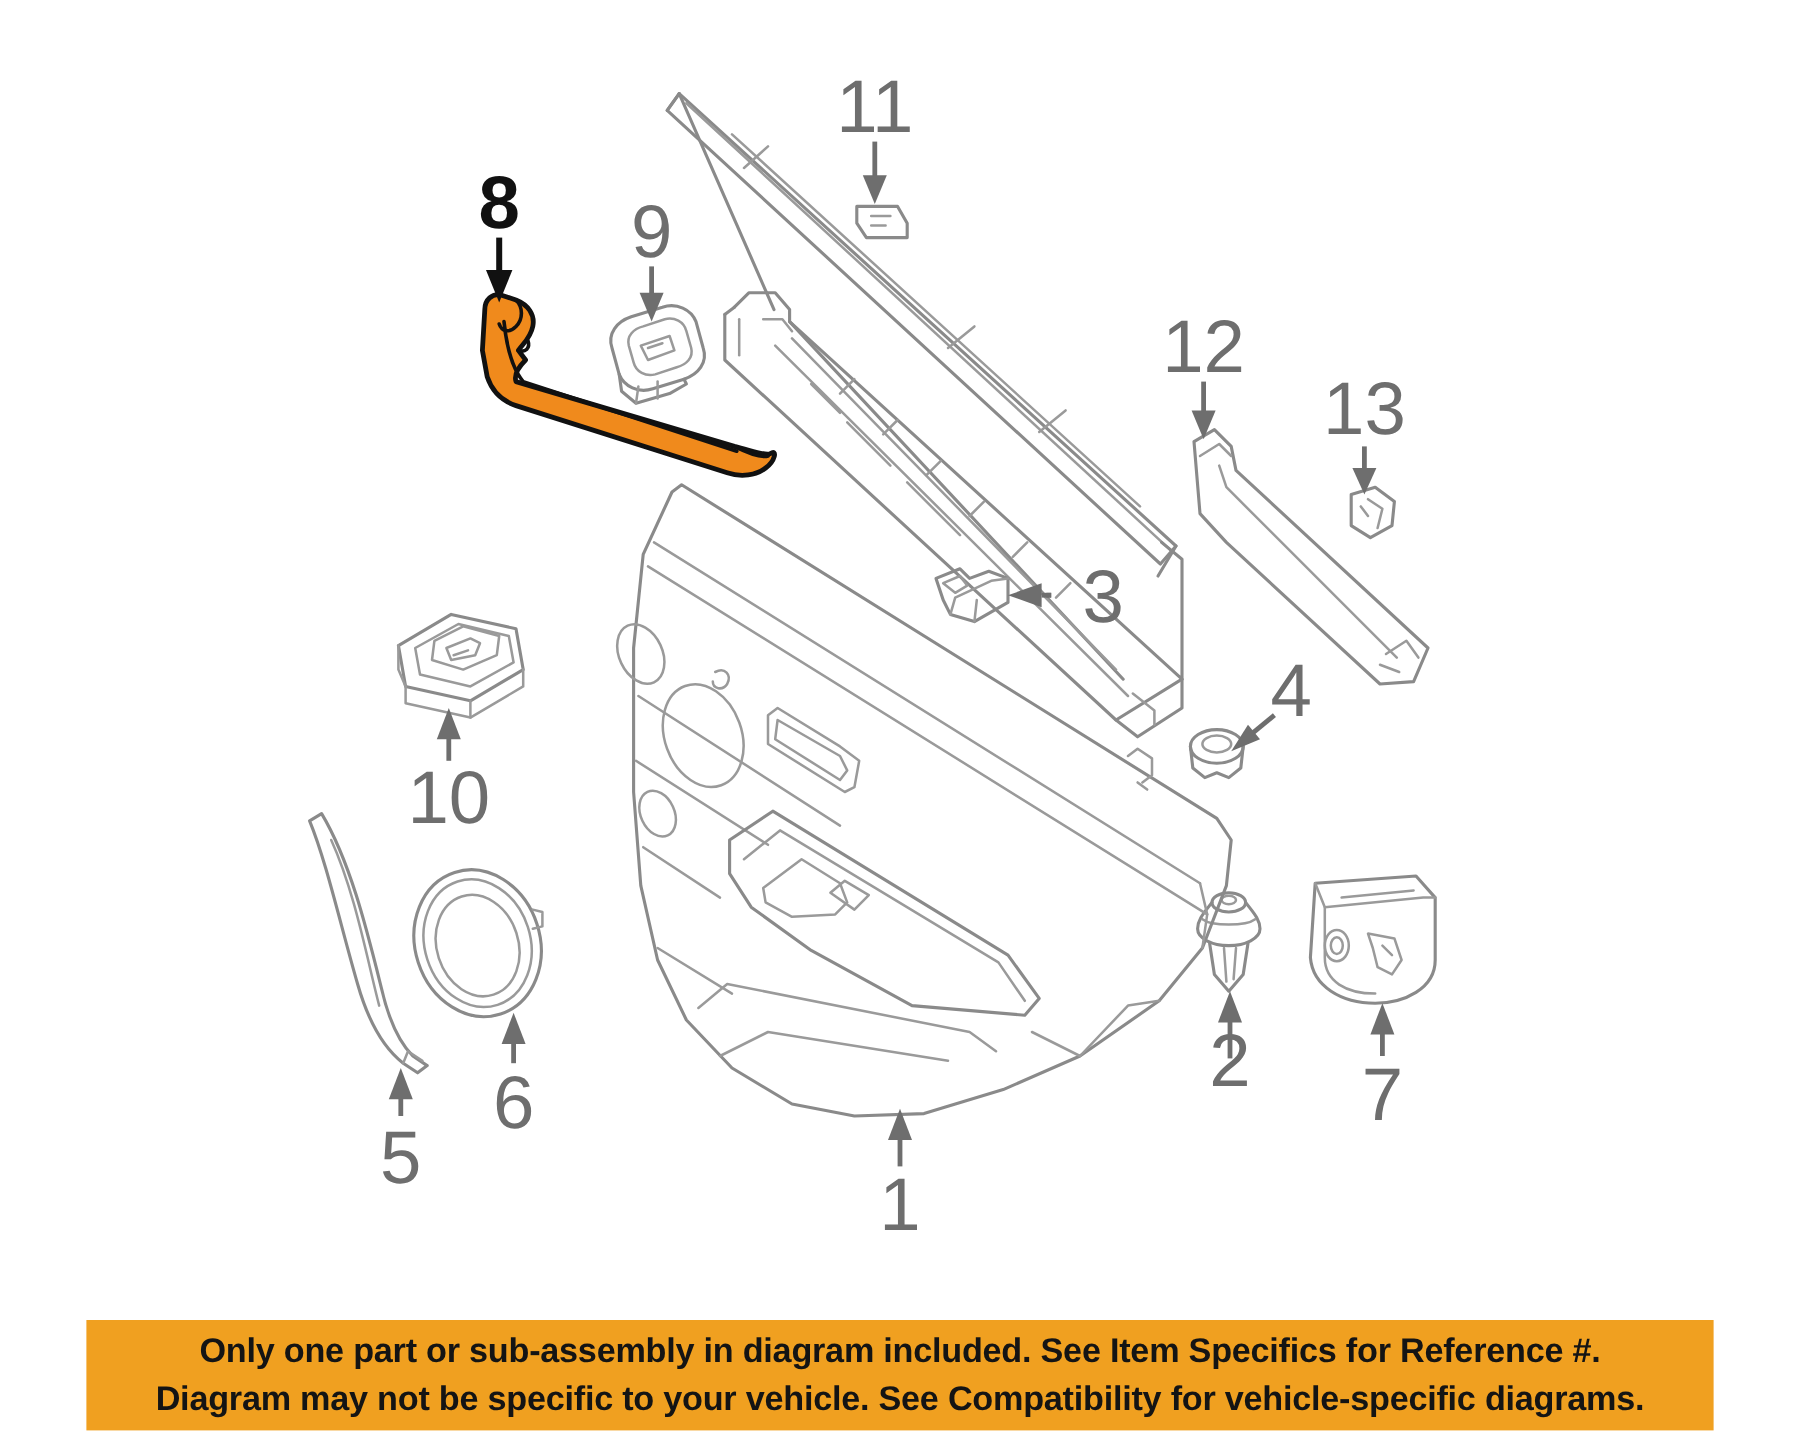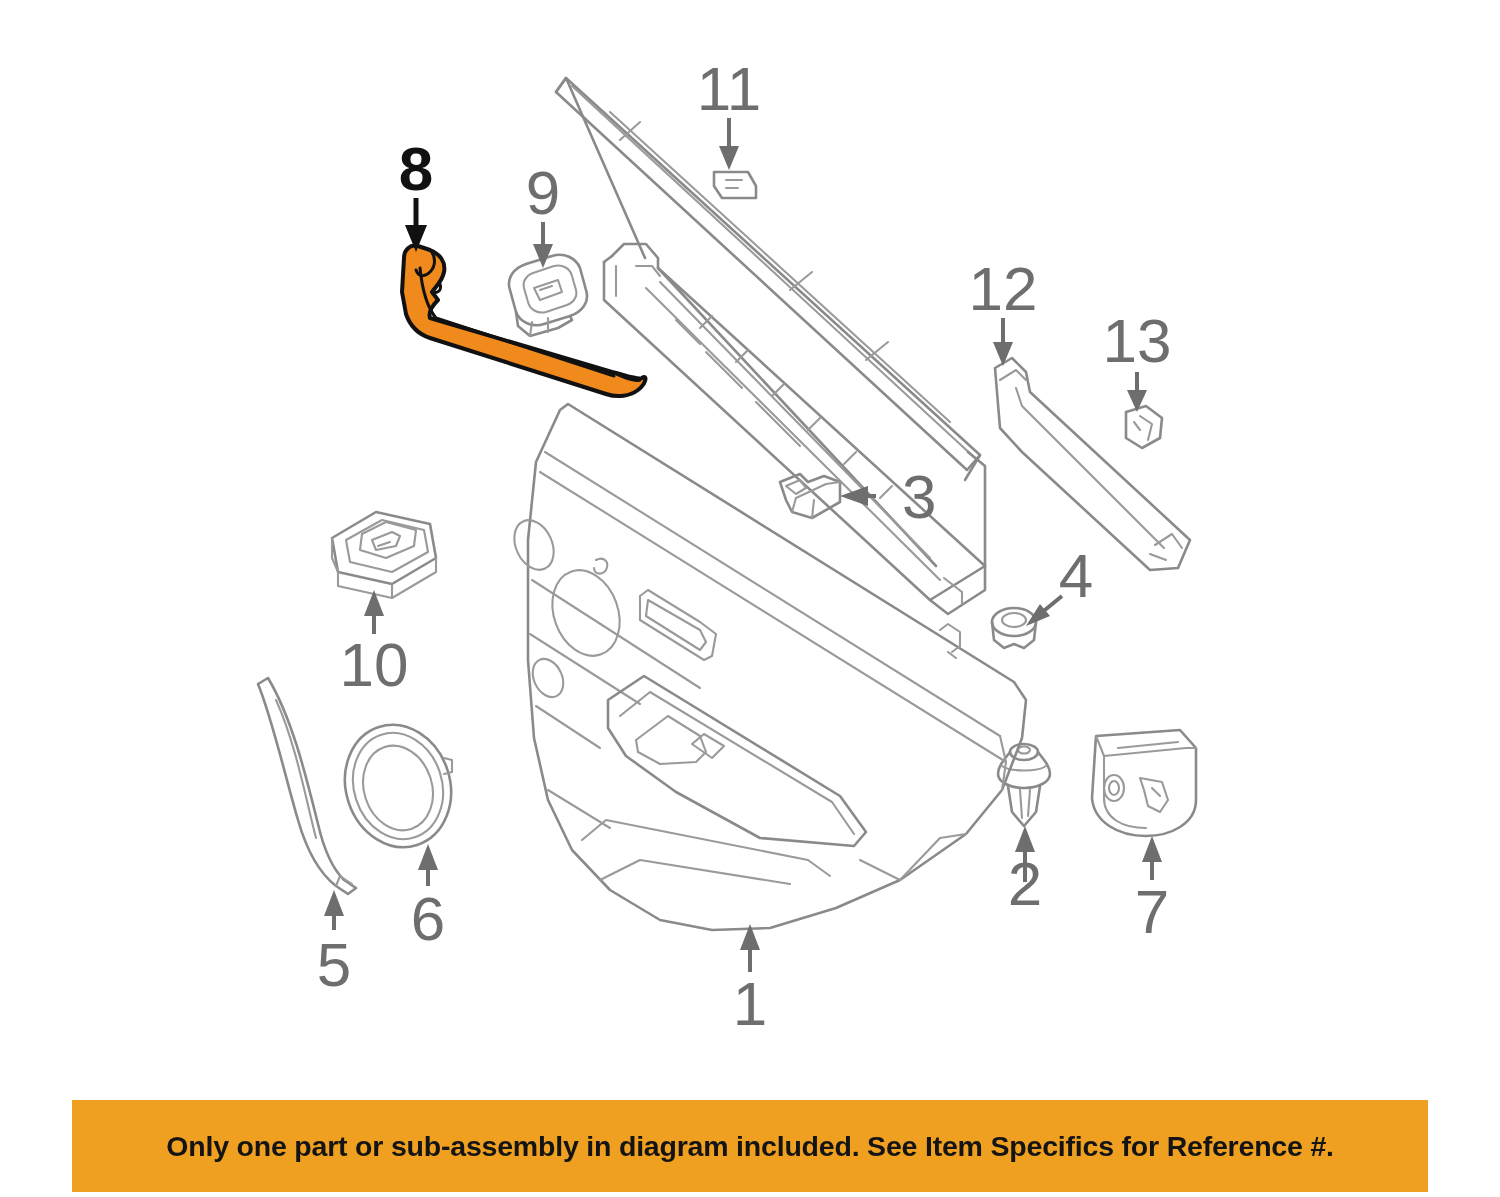--- a/index.html
+++ b/index.html
@@ -391,15 +391,16 @@
     <g>
       <path class="lead-line" d="M1137,372 L1137,392"></path>
       <path class="arrowhead" d="M1137,412 L1127,390 L1147,390 Z"></path>
       <text class="part-label" x="1137" y="362" text-anchor="middle">13</text>
     </g>
 
   </svg>
 
   <div id="notice-banner">
     <div class="notice-line">Only one part or sub-assembly in diagram included. See Item Specifics for Reference #.</div>
+    <div class="notice-line">Diagram may not be specific to your vehicle. See Compatibility for vehicle-specific diagrams.</div>
   </div>
 
 </div>
 
 </body></html>

